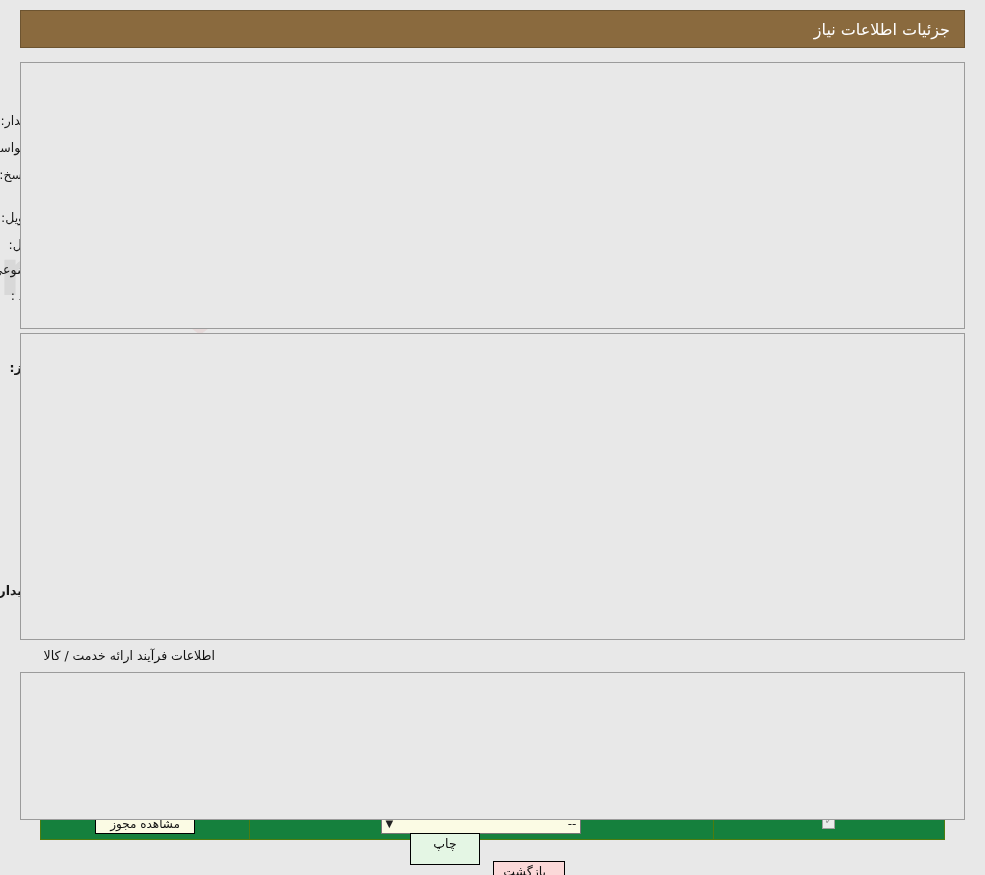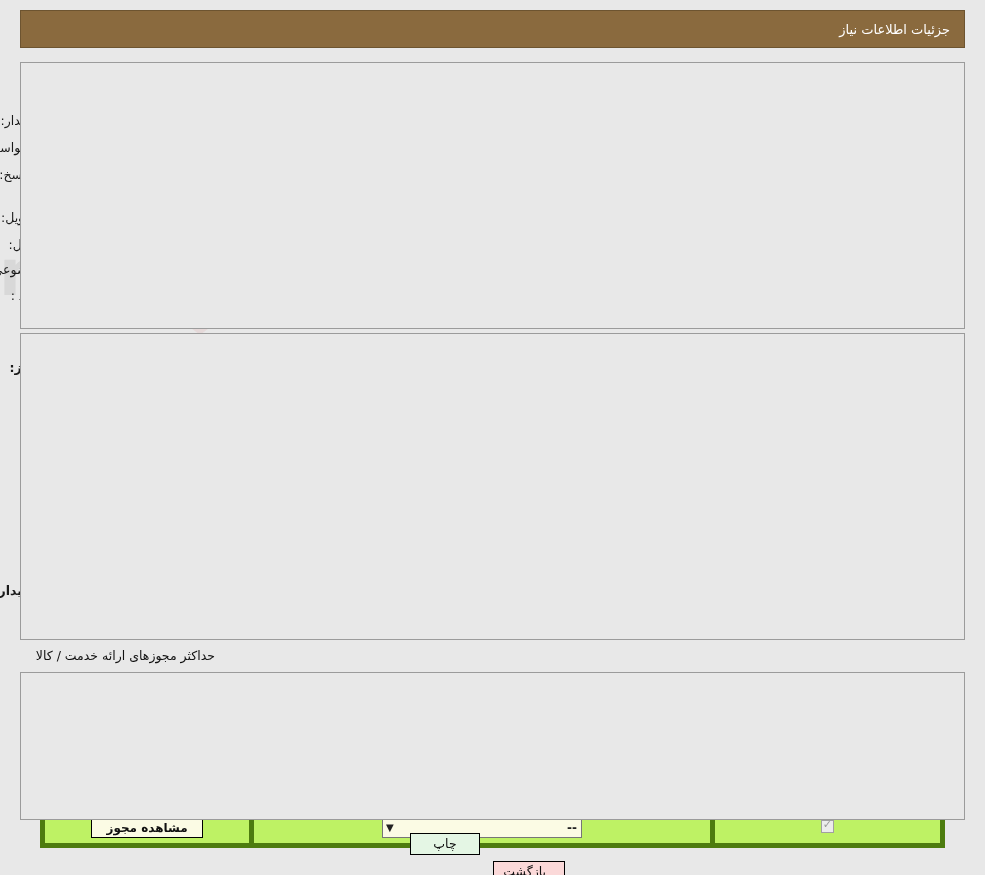--- a/index.html
+++ b/index.html
@@ -36,21 +36,21 @@
     border: 1px solid #6d5430;
     box-sizing: border-box;
     display: flex;
     align-items: center;
     justify-content: flex-start;
     padding: 0 14px;
     z-index: 2;
   }
   .header-bar .title {
     color: #ffffff;
-    font-size: 13px;
+    font-size: 16px;
   }
 
   
   .panel {
     position: absolute;
     background: #e8e8e8;
     border: 1px solid #9b9b9b;
     box-sizing: border-box;
     z-index: 1;
   }
@@ -168,27 +168,26 @@
   table.grid th {
     background: #c4c4c4;
     border: 1px solid #8f8f8f;
     color: #111;
     font-weight: bold;
     padding: 5px 4px;
     text-align: center;
     white-space: nowrap;
   }
   table.grid td {
-    background: #bef264;
-    border: 5px solid #4d7c0f;
+    background: #15803d;
+    border: 1px solid #4d7c0f;
     color: #111;
     padding: 5px 4px;
     text-align: center;
     white-space: nowrap;
-    font-weight: bold;
   }
 
   
   .sel {
     display: inline-block;
     position: relative;
     width: 200px;
     height: 20px;
     background: #fbfbe4;
     border: 1px solid #767676;
@@ -227,21 +226,21 @@
 
   
   .btn {
     position: absolute;
     border: 1px solid #000000;
     font-size: 12.5px;
     color: #111;
     padding: 3px 18px;
     cursor: pointer;
     box-sizing: border-box;
-    height: 22px;
+    height: 32px;
     line-height: 14px;
     text-align: center;
   }
   .btn-print { background: #e4f6e4; }
   .btn-back  { background: #fbd9d9; }
 </style>
 </head>
 <body>
 
 <div id="page">
@@ -345,21 +344,21 @@
     </tbody>
   </table>
 
   <span class="lbl lbl-b" style="right:886px; top:583px;">توضیحات خریدار:</span>
   <div class="ta" style="right:85px; top:545px; width:792px; height:80px; white-space:pre-line;">
     <span>و تحویل و نصب رایگان در محل مشروط به بازدید حضوری جهت ارائه قیمت..
 صرفا از استان های البرز و تهران</span>
     <span class="grip">◢</span>
   </div>
 
-  <span class="caption" style="right:770px; top:648px;">حداکثر مجوزهای ارائه خدمت / کالا</span>
+  <span class="caption" style="right:770px; top:648px;">اطلاعات فرآیند ارائه خدمت / کالا</span>
   <div class="panel" id="panel-licenses"></div>
 
   <table class="grid" id="licenses-table" style="right:40px; top:783px; width:905px;">
     <thead>
       <tr>
         <th style="width:228px;">الزامی بودن ارائه مجوز</th>
         <th style="width:470px;">اعلام وضعیت مجوز توسط تامین کننده</th>
         <th style="width:207px;">جزئیات</th>
       </tr>
     </thead>

